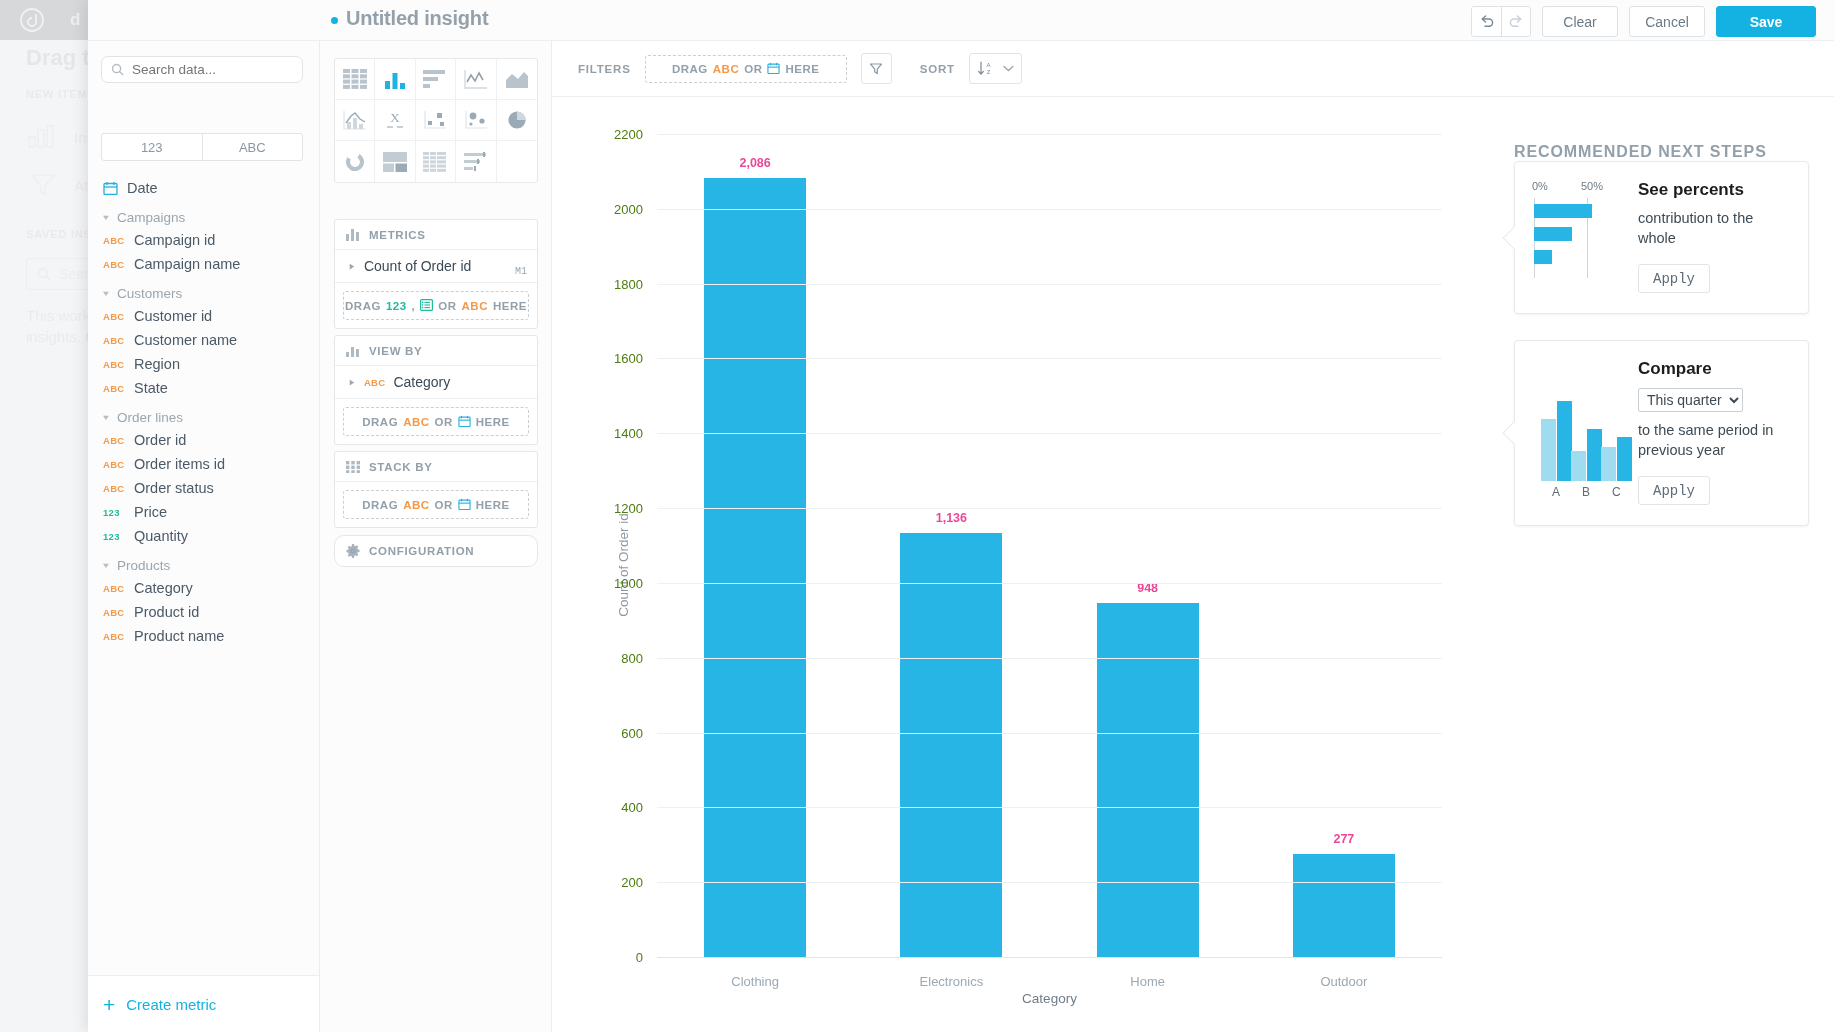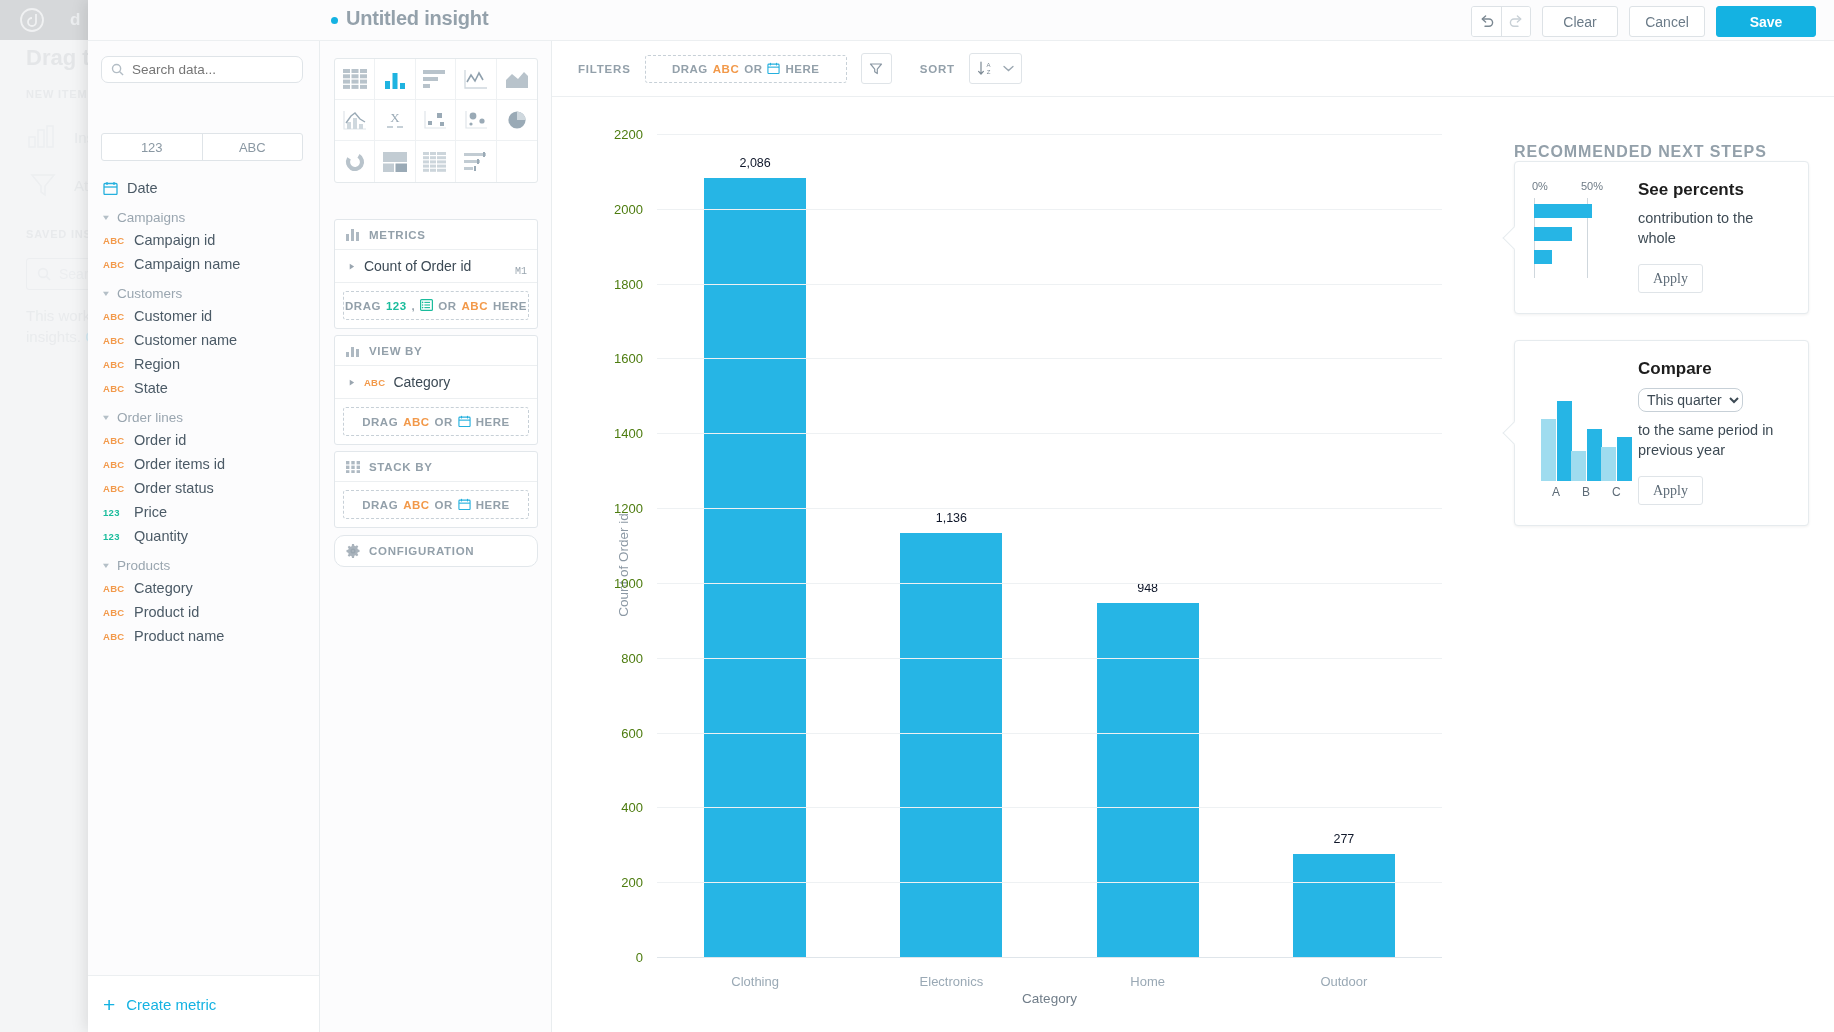--- a/index.html
+++ b/index.html
@@ -93,38 +93,38 @@
 
   .chart-wrap { position:absolute; top:56px; left:0; right:340px; bottom:0;}
   .plot { position:absolute; left:105px; right:52px; top:38px; bottom:74px;}
   .gridline { position:absolute; left:0; right:0; height:1px; background:#eef1f3;}
   .gridline.zero { background:#dfe5ea;}
   .ytick { position:absolute; right:100%; margin-right:14px; transform:translateY(-50%); font-size:13px; color:#4d7c0f; white-space:nowrap;}
   .ytitle { position:absolute; left:20px; top:50%; transform:translateY(-50%) rotate(-90deg); transform-origin:center; font-size:13.5px; color:#8b98a4; white-space:nowrap;}
   .bars { position:absolute; inset:0; display:flex; align-items:flex-end;}
   .barcol { flex:1; display:flex; flex-direction:column; align-items:center; justify-content:flex-end; height:100%; position:relative;}
   .bar { width:102px; background:#26b5e5;}
-  .bar-val { position:absolute; font-size:12.5px; font-weight:normal; color:#0f172a; white-space:nowrap;}
+  .bar-val { position:absolute; font-size:12.5px; font-weight:bold; color:#ec4899; white-space:nowrap;}
   .xtick { position:absolute; top:100%; margin-top:16px; font-size:13px; color:#9aa9b5; white-space:nowrap;}
   .xtitle { position:absolute; left:105px; right:52px; bottom:26px; text-align:center; font-size:13.5px; color:#707d89;}
 
   
   .recs { position:absolute; top:56px; right:0; width:340px; bottom:0; padding:46px 25px 0 20px;}
   .recs-hd { font-size:16px; font-weight:bold; color:#93a0aa; letter-spacing:.9px; }
   .rec-card { position:relative; border:1px solid #e6ebee; border-radius:4px; background:#fff; box-shadow:0 1px 3px rgba(0,0,0,.06);
               padding:18px 16px 20px 16px; display:flex; gap:12px; margin-bottom:26px;}
   .rec-card::before { content:""; position:absolute; left:-9px; top:50%; transform:translateY(-50%) rotate(45deg); width:16px; height:16px;
                       background:#fff; border-left:1px solid #e6ebee; border-bottom:1px solid #e6ebee;}
   .rec-thumb { width:95px; flex:0 0 95px; position:relative;}
   .rec-body { flex:1;}
   .rec-title { font-size:17px; font-weight:bold; color:#1d1d1d; margin-bottom:9px;}
   .rec-text { font-size:14.5px; color:#3d4a54; line-height:1.35;}
   .rec-apply { margin-top:16px; height:29px; min-width:62px; padding:0 14px; border:1px solid #dfe4e8; border-radius:3px; background:#fff;
-               font-family:Liberation Serif, serif; font-size:14px; color:#5d6b77; cursor:pointer;}
-  .rec-select { margin-bottom:9px; font-family:inherit; font-size:14px; color:#3d4a54; border:1px solid #c7d0d7; border-radius:8px; background:#fff; padding:2px 4px;}
+               font-family:Liberation Mono, monospace; font-size:14px; color:#5d6b77; cursor:pointer;}
+  .rec-select { margin-bottom:9px; font-family:inherit; font-size:14px; color:#3d4a54; border:1px solid #c7d0d7; border-radius:2px; background:#fff; padding:2px 4px;}
   .pctlbl { position:absolute; font-size:11px; color:#6e7b86;}
   .hbar { position:absolute; height:14px; background:#26b5e5; left:3px;}
   .vline { position:absolute; width:1px; background:#cfd7dd;}
   .cbar { position:absolute; bottom:18px; width:15px;}
   .clbl { position:absolute; bottom:0; font-size:12px; color:#5d6b77;}
 </style>
 </head>
 <body>
 
 <div class="app">

